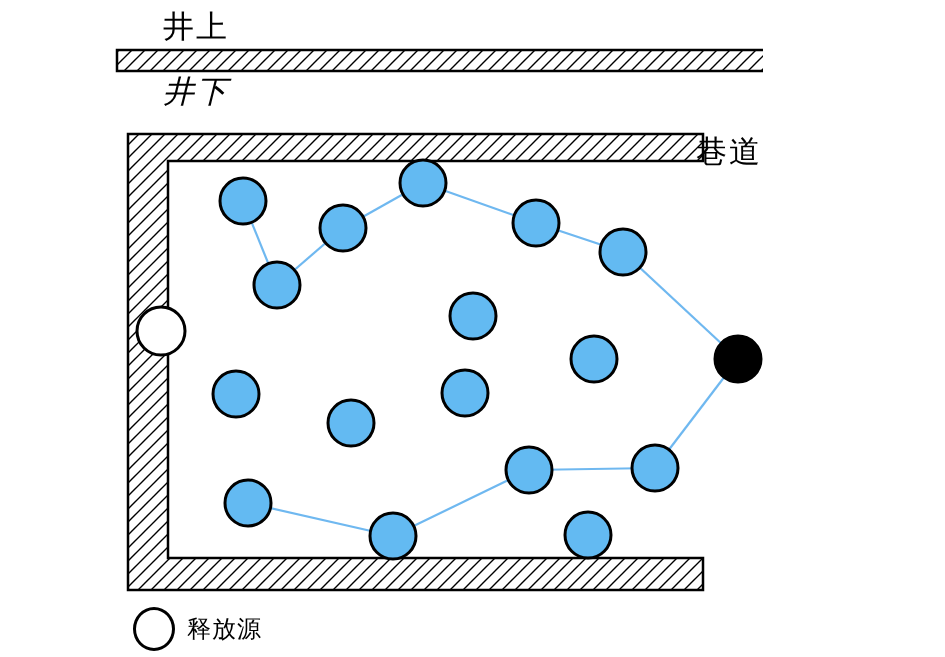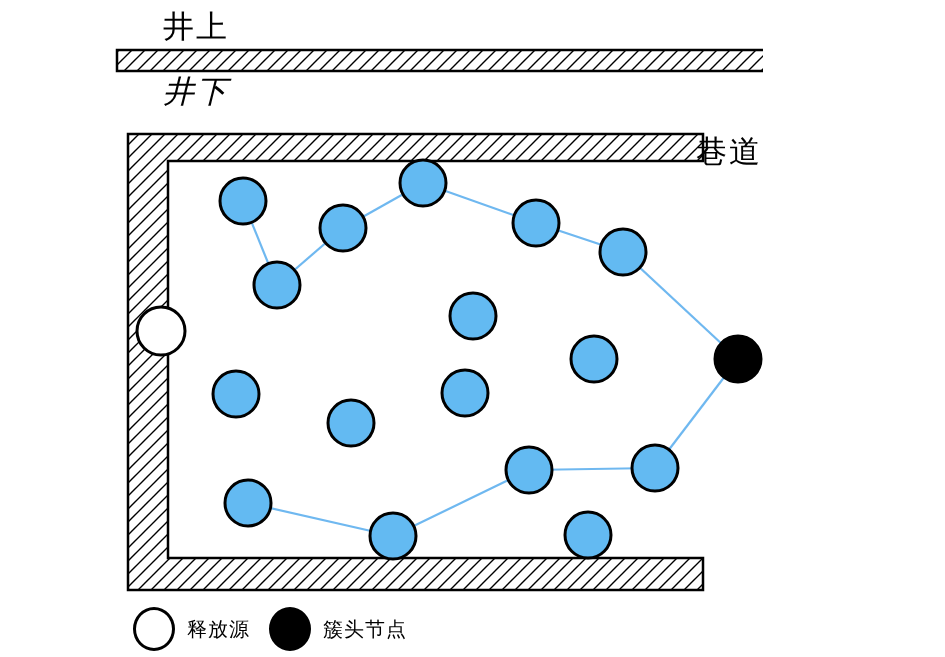--- a/index.html
+++ b/index.html
@@ -49,21 +49,21 @@
     height: 44px;
     box-sizing: border-box;
     border: 3px solid #000000;
     border-radius: 50%;
     background: #ffffff;
     margin-right: 12px;
     flex: 0 0 auto;
   }
   .legend-label {
     color: #000000;
-    font-size: 20px;
+    font-size: 24px;
     line-height: 44px;
     letter-spacing: 1px;
     white-space: nowrap;
   }
 </style>
 </head>
 <body>
 
 <div class="canvas">
 
@@ -109,19 +109,15 @@
 
   <div class="txt-label label-surface">井上</div>
   <div class="txt-label label-underground">井下</div>
   <div class="txt-label label-tunnel">巷道</div>
 
   <div class="legend">
     <div class="legend-item">
       <span class="legend-swatch" style="background-color: rgb(255, 255, 255);"></span>
       <span class="legend-label">释放源</span>
     </div>
-    <div class="legend-item">
-      <span class="legend-swatch" style="background-color: rgb(0, 0, 0);"></span>
-      <span class="legend-label">簇头节点</span>
-    </div>
   </div>
 
 </div>
 
 </body></html>

